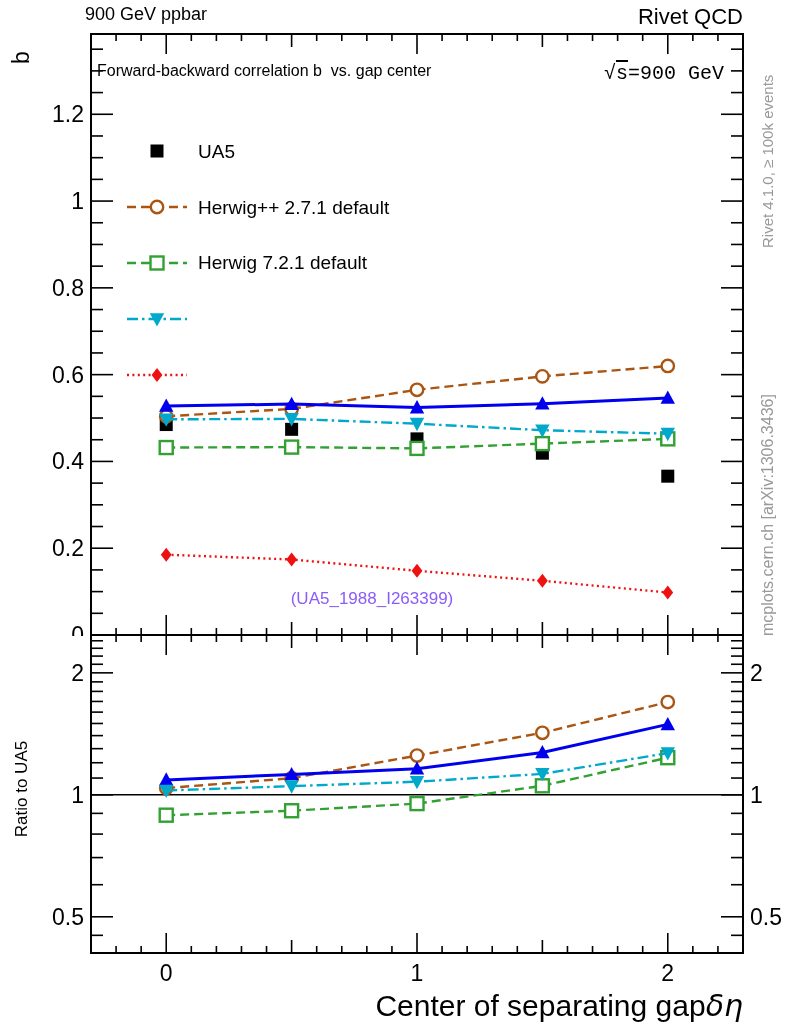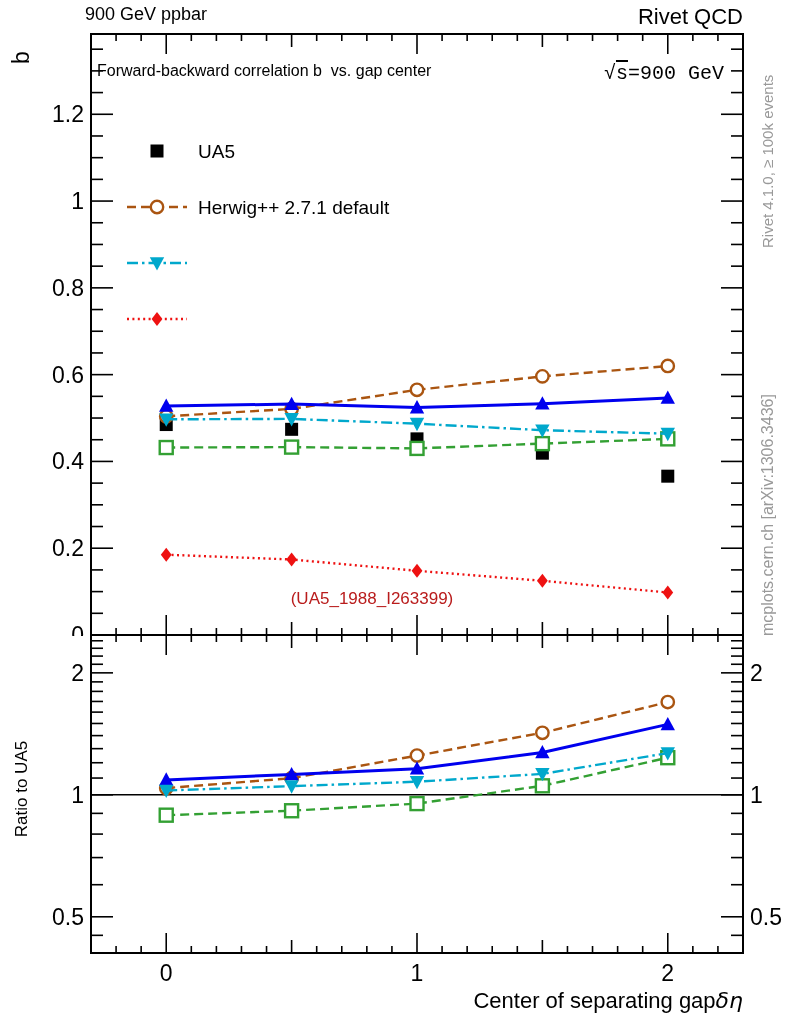--- a/index.html
+++ b/index.html
@@ -12,22 +12,22 @@
   .rot{transform:rotate(-90deg);transform-origin:0 0;}
   #header-left{left:85px;top:4px;font-size:18px;}
   #header-right{right:43px;top:4px;font-size:22px;}
   #plot-title{left:97px;top:62px;font-size:16px;white-space:pre;}
   #energy{right:62px;top:62px;font-size:20px;white-space:pre;font-family:Liberation Mono, monospace;}
   #energy .ov{text-decoration:overline;}
   #ylabel-b{left:8px;top:64px;font-size:23px;}
   #ratio-label{left:12px;top:864px;width:150px;text-align:center;font-size:17px;}
   #right-top{left:759px;top:248px;width:218px;font-size:15px;color:#999;}
   #right-bottom{left:759px;top:636px;width:302px;font-size:16px;color:#999;}
-  #watermark{left:372px;top:589px;transform:translateX(-50%);font-size:17px;color:#b91c1c;white-space:pre;}
-  #xaxis-title{right:43px;top:988px;font-size:22px;}
+  #watermark{left:372px;top:589px;transform:translateX(-50%);font-size:17px;color:#8b5cf6;white-space:pre;}
+  #xaxis-title{right:43px;top:988px;font-size:30px;}
   #xaxis-title .sym{font-style:italic;font-family:"DejaVu Sans",sans-serif;}
   #legend{left:126px;top:109px;}
   .legend-row{display:flex;align-items:center;height:26.8px;margin-top:29px;}
   .legend-row svg{flex:0 0 auto;}
   .legend-label{margin-left:10px;font-size:19px;line-height:1;}
 </style>
 </head>
 <body>
 
 <svg id="chart" width="786" height="1024">
@@ -392,20 +392,27 @@
     </div>
     <div class="legend-row">
       <svg width="62" height="24">
         <line x1="1" y1="12" x2="61" y2="12" stroke="#aa5511" stroke-width="2.4" stroke-dasharray="9,5"></line>
         <circle cx="31" cy="12" r="6.2" fill="#fff" stroke="#aa5511" stroke-width="2.4"></circle>
       </svg>
       <span class="legend-label">Herwig++ 2.7.1 default</span>
     </div>
     <div class="legend-row">
       <svg width="62" height="24">
+        <line x1="1" y1="12" x2="61" y2="12" stroke="#33a033" stroke-width="2.4" stroke-dasharray="9,5"></line>
+        <rect x="24.5" y="5.5" width="13" height="13" fill="#fff" stroke="#33a033" stroke-width="2.4"></rect>
+      </svg>
+      <span class="legend-label">Herwig 7.2.1 default</span>
+    </div>
+    <div class="legend-row">
+      <svg width="62" height="24">
         <line x1="1" y1="12" x2="61" y2="12" stroke="#00a8cc" stroke-width="2.4" stroke-dasharray="11,4,2.5,4"></line>
         <path d="M31,19.5 L38.2,6.2 L23.8,6.2 Z" fill="#00a8cc"></path>
       </svg>
     </div>
     <div class="legend-row">
       <svg width="62" height="24">
         <line x1="1" y1="12" x2="61" y2="12" stroke="#ee1111" stroke-width="2.4" stroke-dasharray="2,3.4"></line>
         <path d="M31,5 L36.4,12 L31,19 L25.6,12 Z" fill="#ee1111"></path>
       </svg>
     </div>

